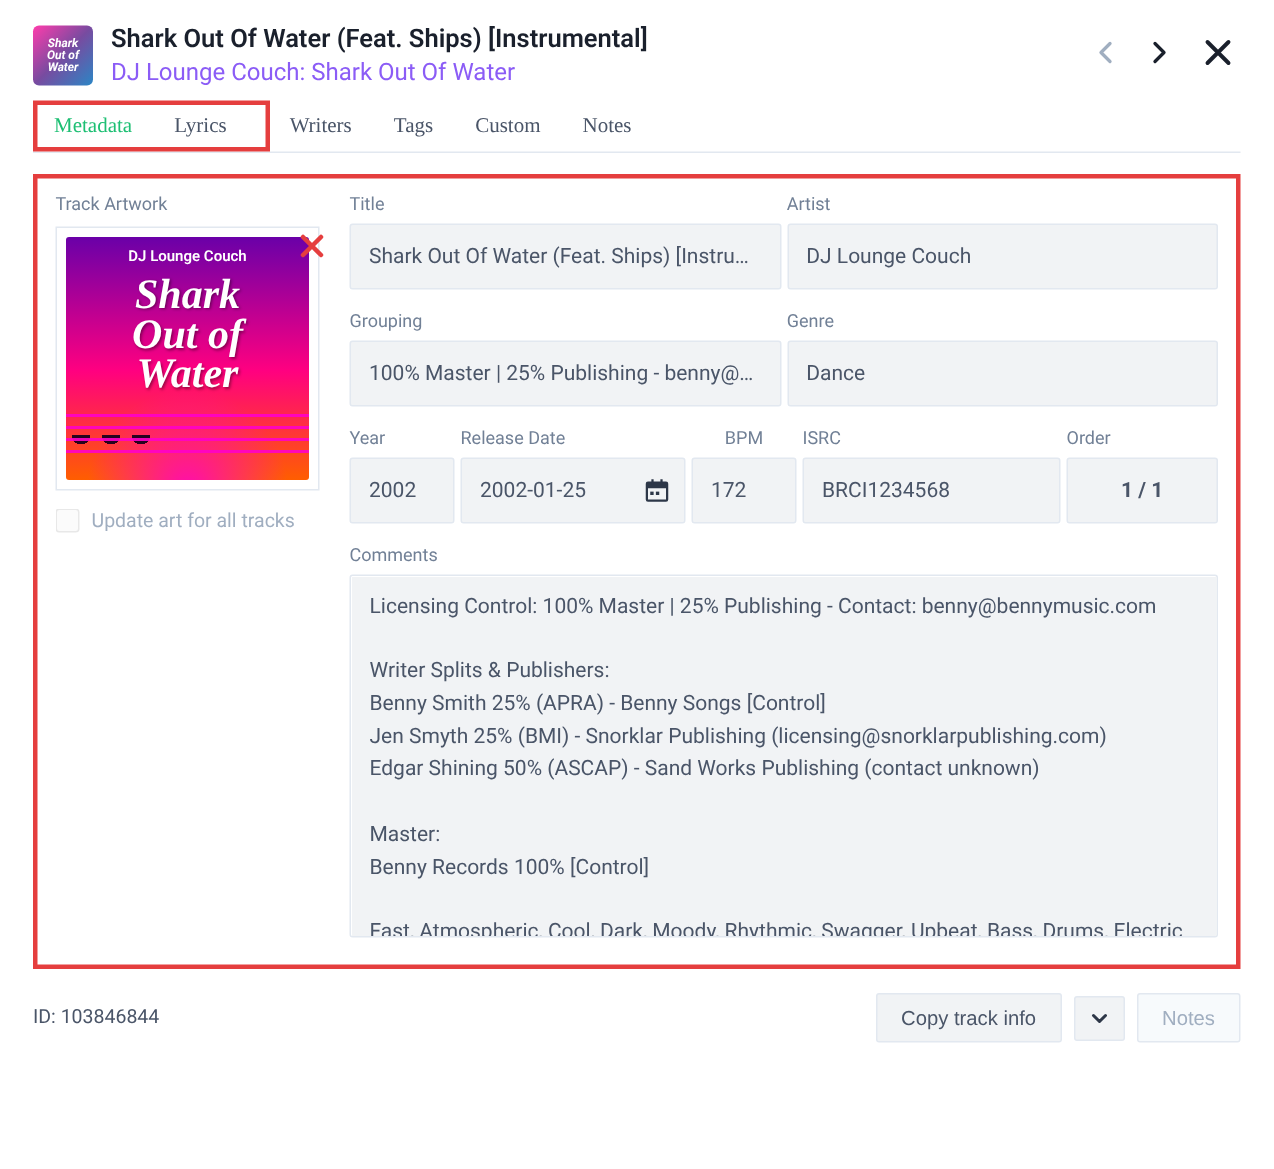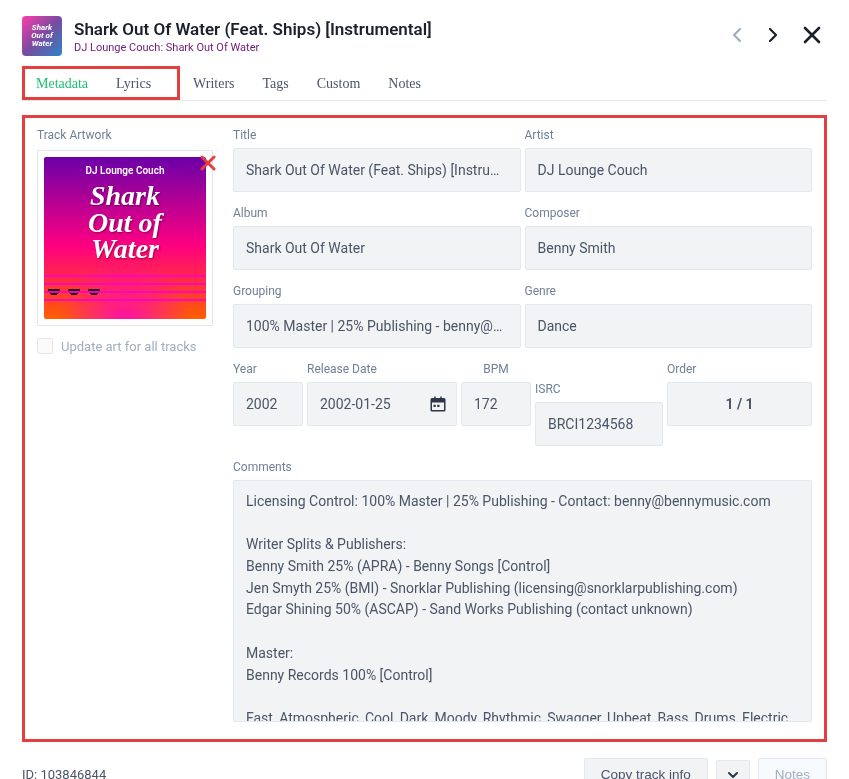--- a/index.html
+++ b/index.html
@@ -30,21 +30,21 @@
   }
   .header-art-text {
     position:absolute; inset:0;
     display:flex; flex-direction:column; align-items:center; justify-content:center;
     color:#fff; font-weight:700; font-size:8px; line-height:1;
     font-style: italic;
     text-align:center;
   }
   .header-titles { flex:1; }
   .header-title { font-size:17px; font-weight:600; color:#1a202c; }
-  .header-subtitle { font-size:11px; color:#701a75; margin-top:2px; }
+  .header-subtitle { font-size:16px; color:#8b5cf6; margin-top:2px; }
   .header-nav { display:flex; align-items:center; gap:24px; margin-right:6px;}
   .nav-btn {
     color:#1a202c; cursor:pointer; background:none; border:none;
     font-size:18px; line-height:1;
   }
   .nav-btn.prev { color:#a0aec0; }
   .close-btn {
     font-size:24px; font-weight:700; color:#1a202c;
     background:none; border:none; cursor:pointer; line-height:1;
   }
@@ -164,21 +164,21 @@
     font-family:inherit;
   }
   .field-input { height:44px; text-overflow:ellipsis; white-space:nowrap; overflow:hidden;}
   .field-ta { height:242px; resize:none; line-height:1.55; }
 
   .row { display:flex; gap:4px; margin-bottom:14px; }
   .col { flex:1; min-width:0; }
   .col-year { width:70px; flex:none;}
   .col-bpm { width:70px; flex:none;}
   .col-date { width:150px; flex:none;}
-  .col-isrc { width:128px; flex:none;margin-top:20px;}
+  .col-isrc { width:172px; flex:none;}
   .col-order { flex:1;}
 
   .date-wrap { position:relative; }
   .date-wrap .cal-icon {
     position:absolute; right:10px; top:50%; transform:translateY(-50%);
     width:18px; height:18px; pointer-events:none;
   }
   .center-input { text-align:center;font-weight:bold; }
 
   
@@ -284,30 +284,20 @@
         <div class="col">
           <span class="field-label">Title</span>
           <input class="field-input" value="Shark Out Of Water (Feat. Ships) [Instrumental]" style="">
         </div>
         <div class="col">
           <span class="field-label">Artist</span>
           <input class="field-input" value="DJ Lounge Couch" style="">
         </div>
       </div>
 
-      <div class="row">
-        <div class="col">
-          <span class="field-label">Album</span>
-          <input class="field-input" value="Shark Out Of Water" style="">
-        </div>
-        <div class="col">
-          <span class="field-label">Composer</span>
-          <input class="field-input" value="Benny Smith" style="">
-        </div>
-      </div>
 
       <div class="row">
         <div class="col">
           <span class="field-label">Grouping</span>
           <input class="field-input" value="100% Master | 25% Publishing - benny@bennymusic.com" style="">
         </div>
         <div class="col">
           <span class="field-label">Genre</span>
           <input class="field-input" value="Dance" style="">
         </div>

